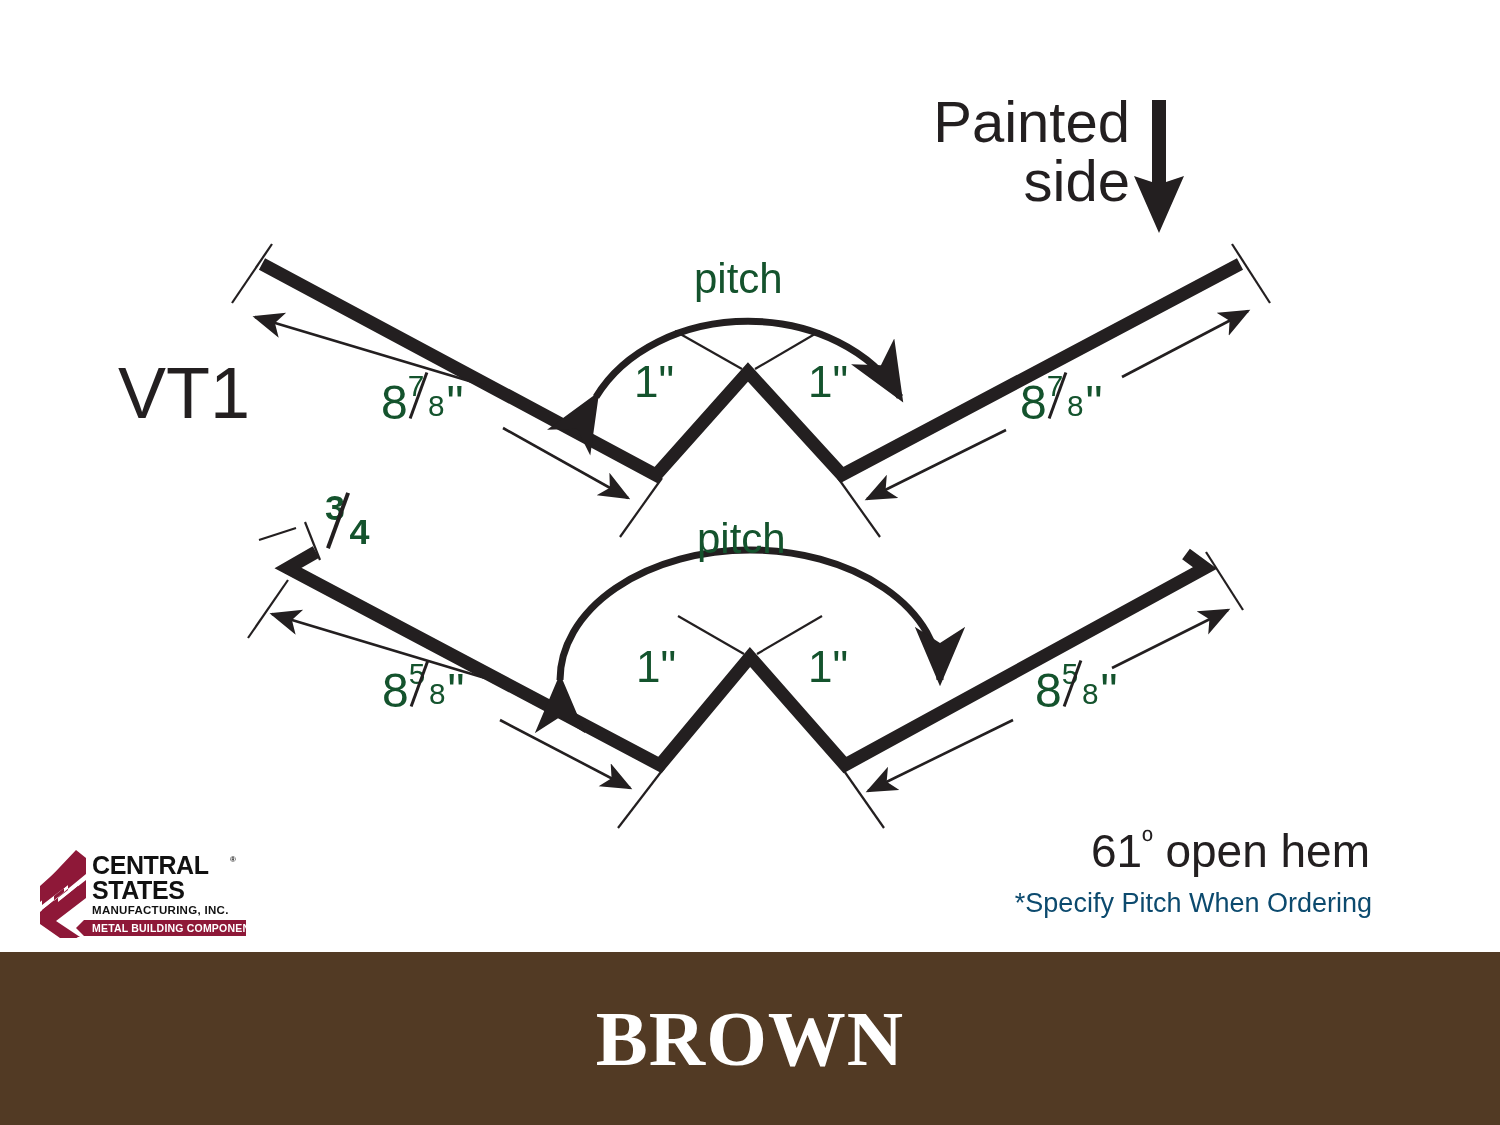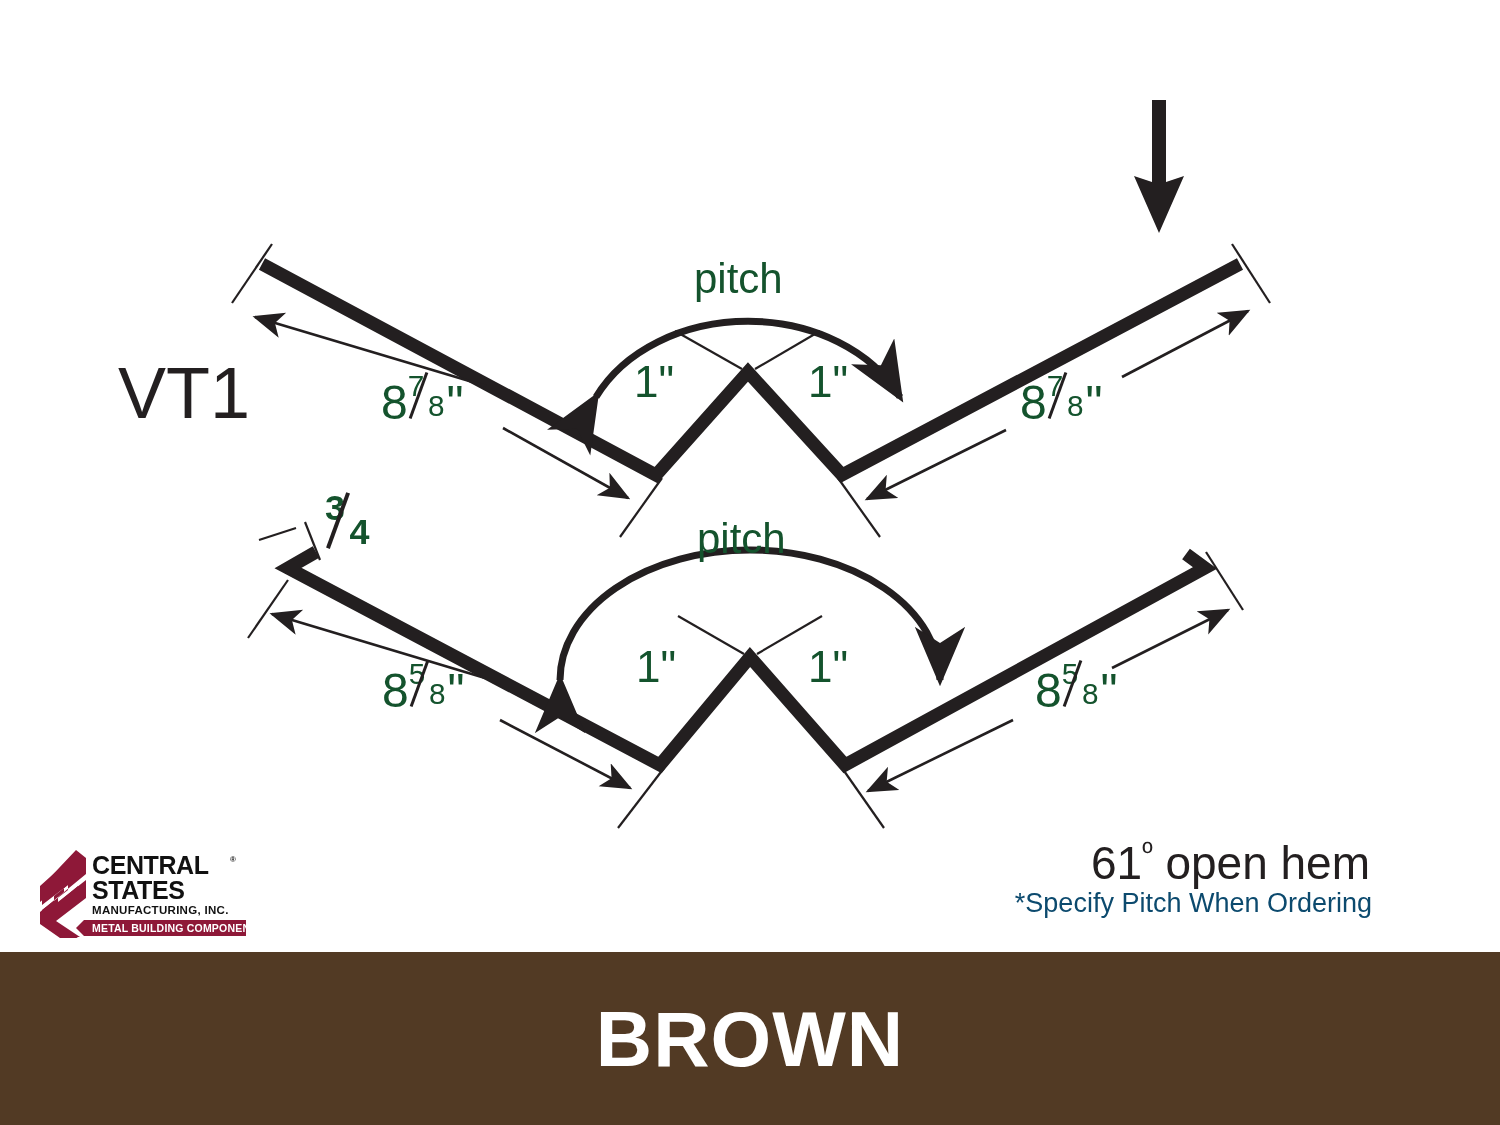--- a/index.html
+++ b/index.html
@@ -126,21 +126,20 @@
   #dim-vt2-peak-r { left: 808px; top: 645px; }
 
   
   #note-hem {
     position: absolute;
     right: 130px;
     top: 824px;
     font-size: 46px;
     color: #231f20;
     white-space: nowrap;
-    margin-top: 12px;
   }
   #note-hem .deg { font-size: 0.62em; vertical-align: super; line-height: 0; }
   #note-specify {
     position: absolute;
     right: 128px;
     top: 888px;
     font-size: 27px;
     color: #0c4a6e;
     white-space: nowrap;
   }
@@ -250,20 +249,22 @@
       <line x1="678" y1="616" x2="744" y2="654"></line>
       <line x1="822" y1="616" x2="757" y2="654"></line>
     </g>
 
     <g>
       <path d="M1152,100 L1166,100 L1166,182 L1184,176 L1159,233 L1134,176 L1152,182 Z" fill="#231f20"></path>
     </g>
   </svg>
 
 
+  <div id="painted-side-block">Painted
+side</div>
 
   <div class="profile-name" id="profile-label-vt1">VT1</div>
 
 
   <div class="dim dim-big" id="dim-vt1-left"><span>8</span><span class="frac"><span class="num">7</span><span class="bar"></span><span class="den">8</span></span><span>"</span></div>
 
   <div class="dim dim-big" id="dim-vt1-right"><span>8</span><span class="frac"><span class="num">7</span><span class="bar"></span><span class="den">8</span></span><span>"</span></div>
 
   <div class="dim" id="dim-vt1-pitch">pitch</div>
 
@@ -297,17 +298,17 @@
       <text x="196" y="16" font-family="'Liberation Sans', sans-serif" font-size="8" font-weight="bold" fill="#111111">®</text>
       <text x="58" y="53" font-family="'Liberation Sans', sans-serif" font-size="25" font-weight="bold" fill="#111111" letter-spacing="-0.4">STATES</text>
       <text x="58" y="68" font-family="'Liberation Sans', sans-serif" font-size="11.5" font-weight="bold" fill="#111111" letter-spacing="0.3">MANUFACTURING, INC.</text>
       <g>
         <path d="M50 74 L212 74 L212 90 L50 90 L42 82 Z" fill="#8E1838"></path>
         <text x="58" y="86" font-family="'Liberation Sans', sans-serif" font-size="10.5" font-weight="bold" fill="#ffffff" letter-spacing="0.2">METAL BUILDING COMPONENTS</text>
       </g>
     </svg>
   </div>
 
-  <div id="color-footer" style="background: rgb(82, 58, 36);">
+  <div id="color-footer" style="background: rgb(82, 58, 36); font-family: Liberation Serif, serif;">
     <div id="color-name" style="color: rgb(255, 255, 255);">BROWN</div>
   </div>
 
 </div>
 
 </body></html>

